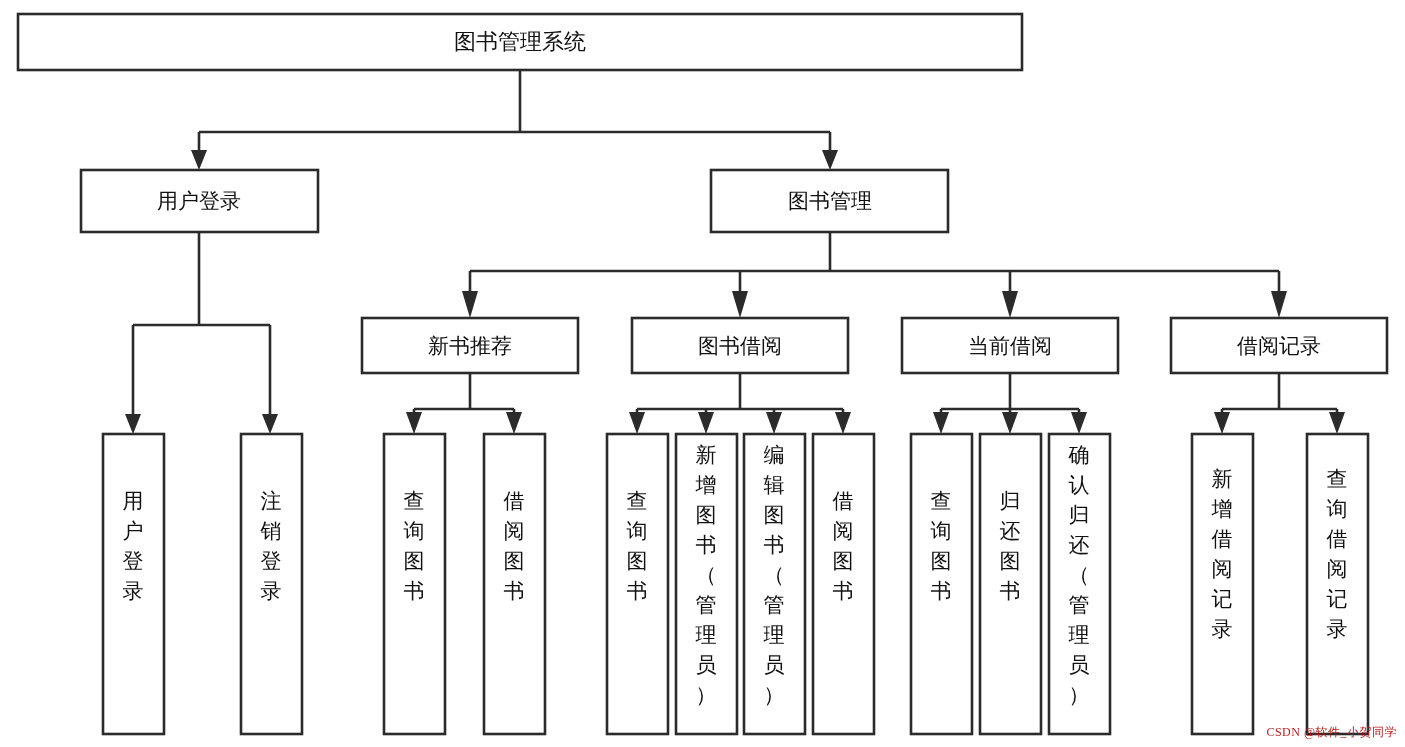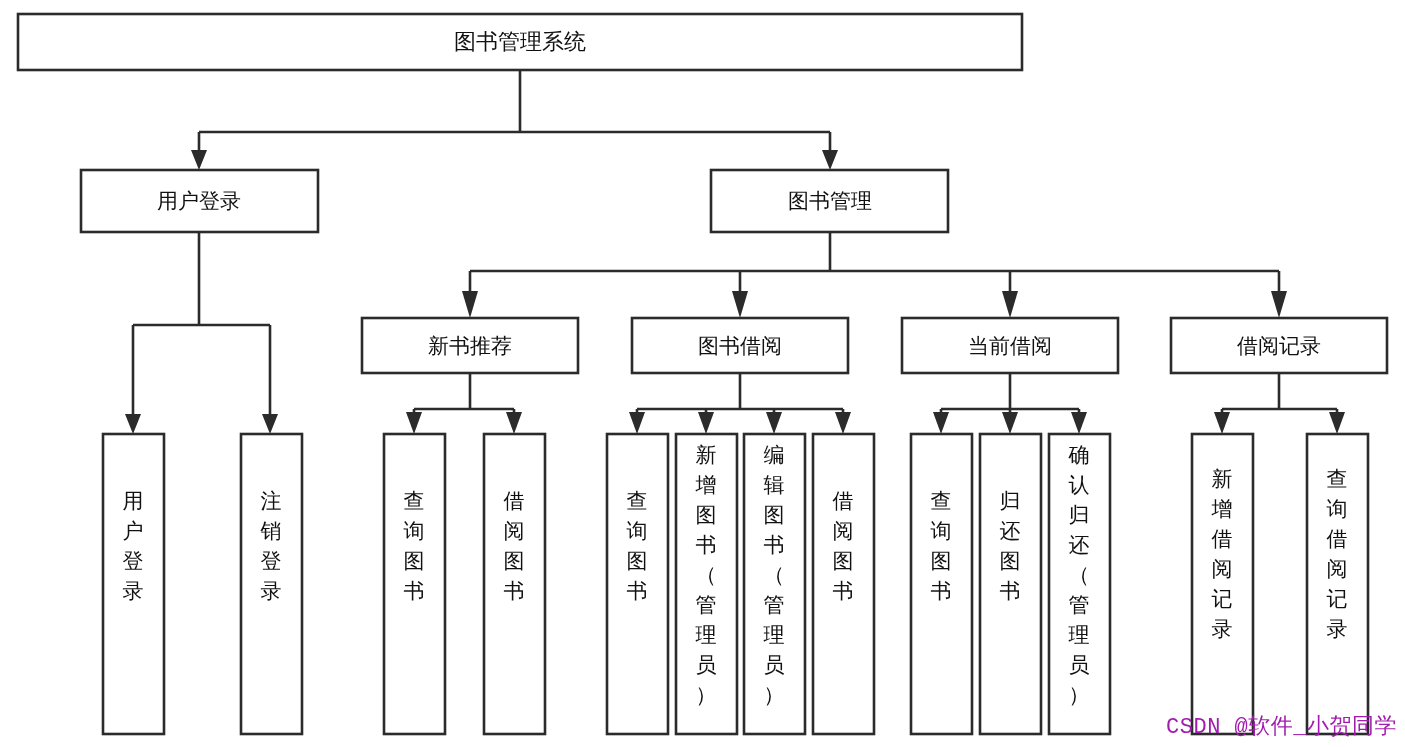--- a/index.html
+++ b/index.html
@@ -53,23 +53,23 @@
   .leaf-label {
     font-family: "DejaVu Sans", "Liberation Sans", sans-serif;
     fill: #111111;
     font-size: 21px;
     text-anchor: middle;
   }
   .watermark {
     position: absolute;
     right: 8px;
     bottom: 6px;
-    font-family: Liberation Mono, monospace;
-    font-size: 22px;
-    color: #a21caf;
+    font-family: Liberation Serif, serif;
+    font-size: 12px;
+    color: #b91c1c;
     letter-spacing: 0.5px;
     white-space: nowrap;
     pointer-events: none;
   }
 </style>
 </head>
 <body>
 
 <div id="diagram-root">
 

